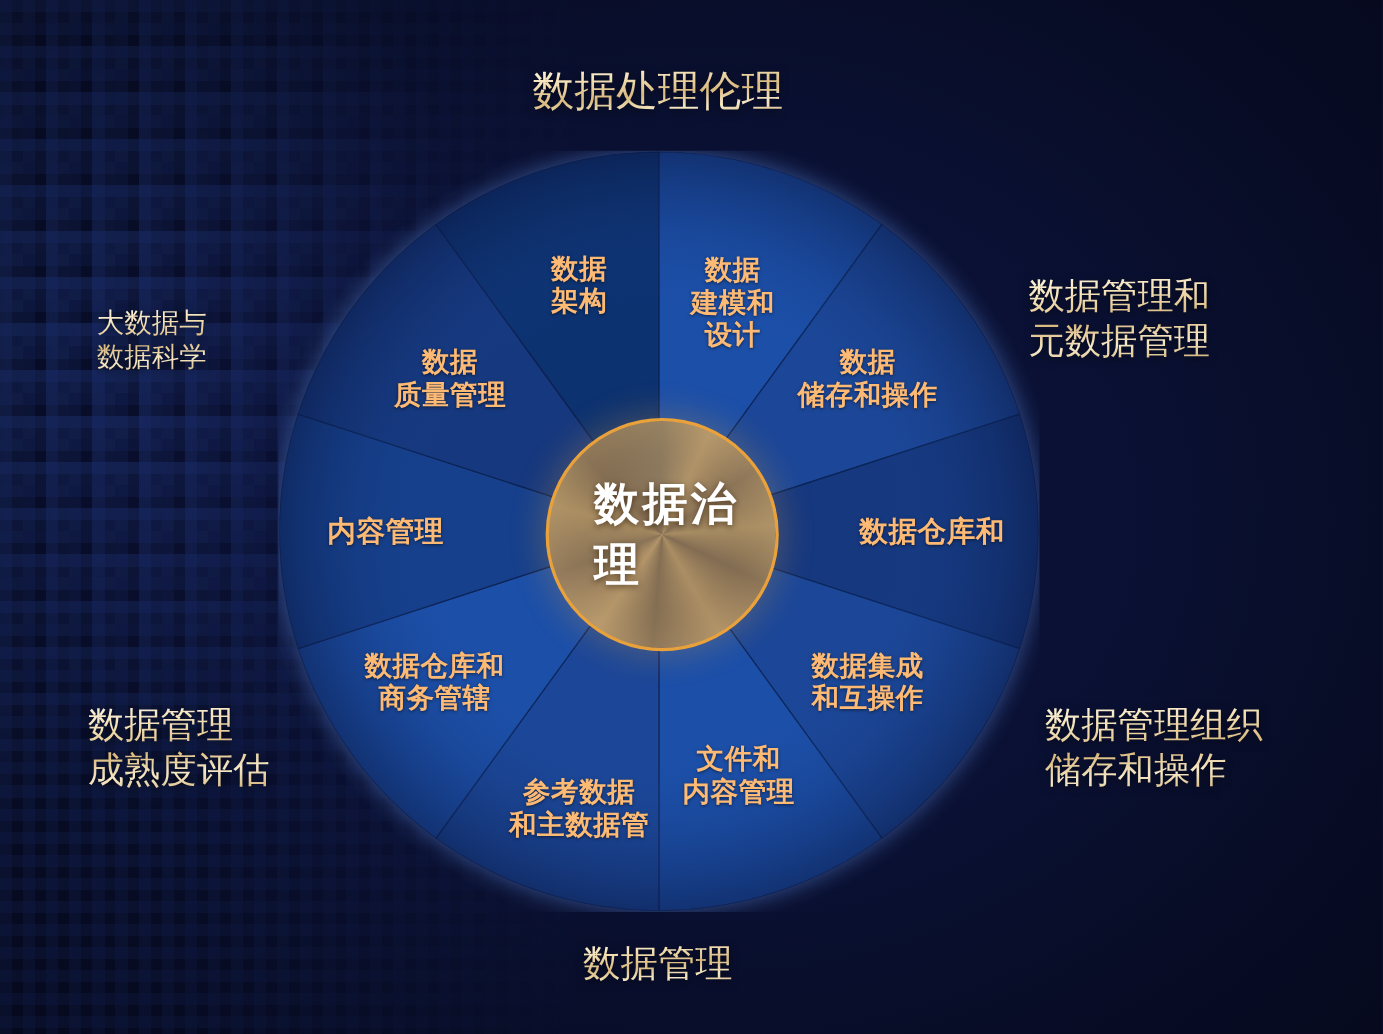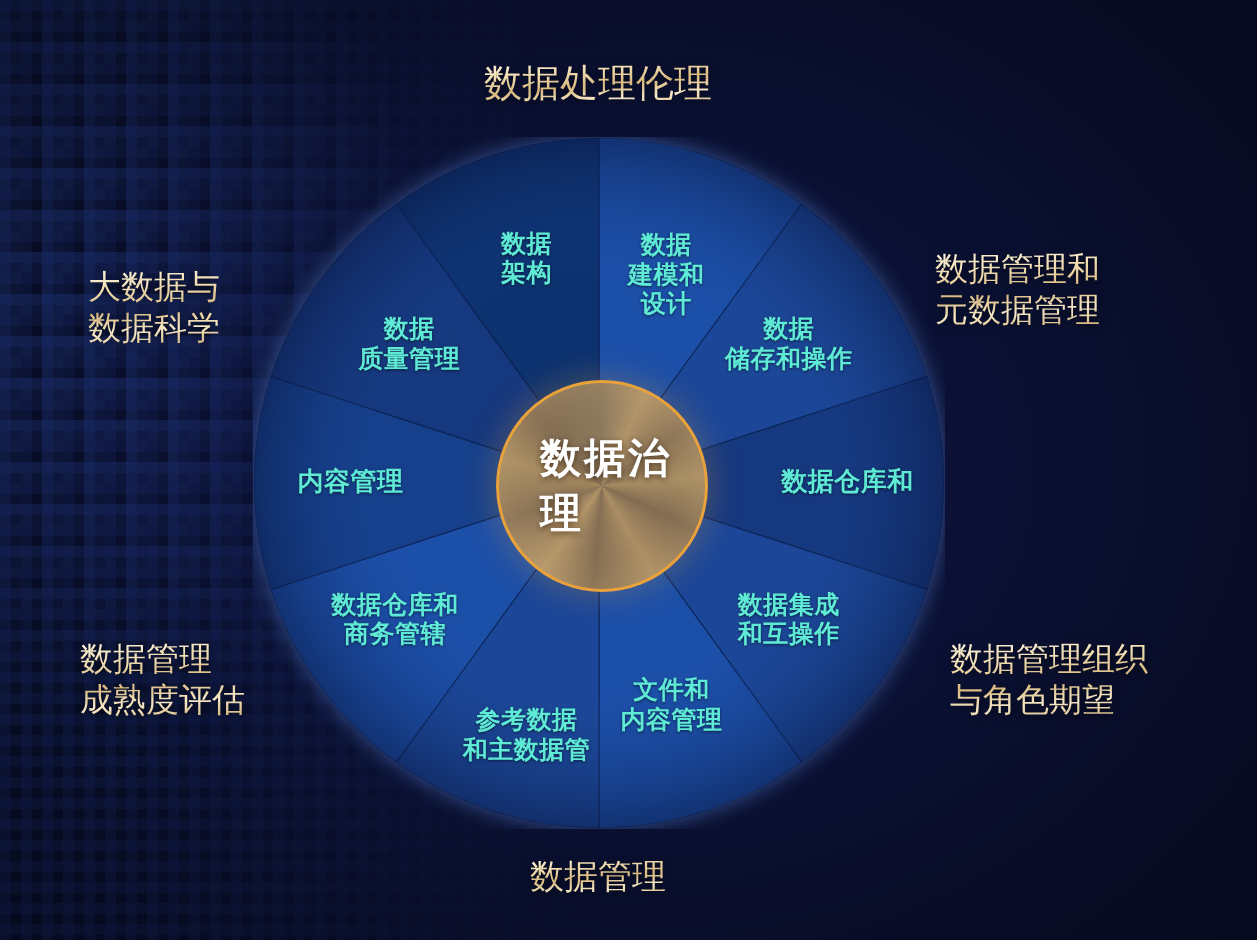--- a/index.html
+++ b/index.html
@@ -53,29 +53,28 @@
   #wheel-wrap {
     position: absolute;
     left: 253px; top: 137px;
     width: 692px; height: 692px;
   }
   #wheel-svg { display: block; width: 692px; height: 692px; }
 
   .seg-label {
     position: absolute;
     transform: translate(-50%, -50%);
-    color: #5eead4;
+    color: #fdba74;
     text-align: center;
     line-height: 1.18;
     font-weight: 700;
     letter-spacing: .5px;
     text-shadow: 0 1px 3px rgba(0,0,0,.55);
     white-space: pre;
     pointer-events: none;
-    font-family: Liberation Mono, monospace;
   }
 
   
   #hub {
     position: absolute;
     left: 50%; top: 50%;
     width: 206px; height: 206px;
     margin-left: -103px; margin-top: -103px;
     border-radius: 50%;
     border: 3px solid #e9a23b;
@@ -105,39 +104,39 @@
     background: linear-gradient(175deg, #fdf6e4 0%, #f3e0b6 26%, #d9b97e 52%, #f6e8c6 74%, #c9a566 100%);
     -webkit-background-clip: text;
     background-clip: text;
     color: transparent;
     -webkit-text-fill-color: transparent;
     filter: drop-shadow(0 2px 4px rgba(0,0,0,.6));
   }
   .ol-top    { left: 598px; top: 60px;  transform: translateX(-50%); text-align: center; font-size: 38px; }
   .ol-right1 { left: 935px; top: 248px; text-align: left;  font-size: 33px; }
   .ol-right2 { left: 950px; top: 638px; text-align: left;  font-size: 33px; }
-  .ol-left1  { left: 88px;  top: 266px; text-align: left;  font-size: 33px; }
+  .ol-left1  { left: 88px;  top: 279px; text-align: left;  font-size: 25px; }
   .ol-left2  { left: 80px;  top: 638px; text-align: left;  font-size: 33px; }
   .ol-bottom { left: 598px; top: 855px; transform: translateX(-50%); text-align: center; font-size: 34px; }
 </style>
 </head>
 <body>
 
 <div id="stage">
 
   <div class="bg-base"></div>
   <div class="bg-mosaic"></div>
   <div class="bg-mosaic2"></div>
   <div class="bg-vignette"></div>
 
   <div class="outer-label ol-top">数据处理伦理</div>
   <div class="outer-label ol-right1">数据管理和
 元数据管理</div>
   <div class="outer-label ol-right2">数据管理组织
-与角色期望</div>
+储存和操作</div>
   <div class="outer-label ol-left1">大数据与
 数据科学</div>
   <div class="outer-label ol-left2">数据管理
 成熟度评估</div>
   <div class="outer-label ol-bottom">数据管理</div>
 
   <div id="wheel-wrap">
     <svg id="wheel-svg" viewBox="0 0 692 692">
       <defs>
         <radialGradient id="glow" cx="50%" cy="50%" r="50%">

